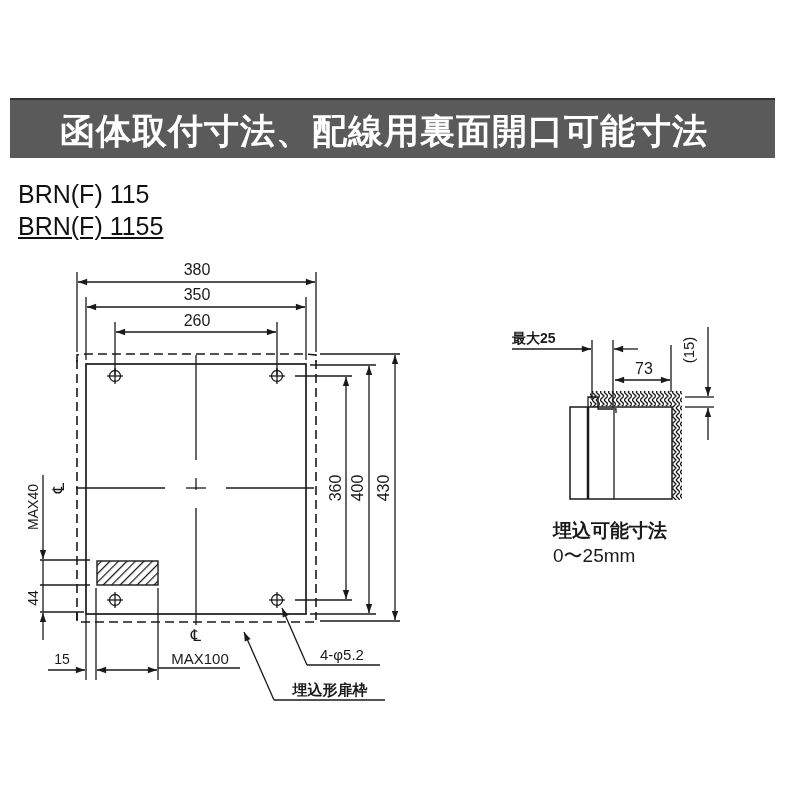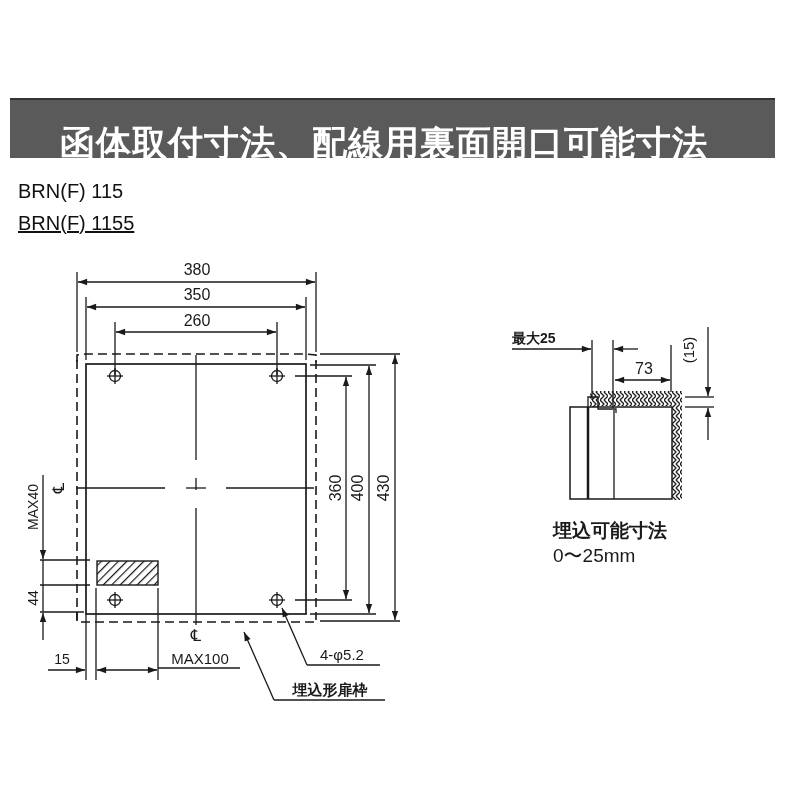--- a/index.html
+++ b/index.html
@@ -2,22 +2,22 @@
 <html><head>
 <meta charset="utf-8">
 <style>
   html, body { margin: 0; padding: 0; background: #ffffff; }
   body { width: 800px; height: 800px; position: relative; overflow: hidden;
          font-family: "Liberation Sans", "DejaVu Sans", sans-serif; color: #1a1a1a; }
   .title-bar { position: absolute; left: 10px; top: 98px; width: 765px; height: 58px;
                background: #5a5a5a; border-top: 2px solid #333; }
   .title-text { position: absolute; left: 50px; top: 8px; color: #ffffff;
                 font-family: Liberation Mono, monospace; font-weight: bold; font-size: 35px;
-                letter-spacing: 1px; white-space: nowrap; margin-top: 12px; }
-  .model { position: absolute; left: 18px; font-size: 20px; color: #111; }
+                letter-spacing: 1px; white-space: nowrap; }
+  .model { position: absolute; left: 18px; font-size: 25px; color: #111; }
   .model.m1 { top: 180px; }
   .model.m2 { top: 212px; text-decoration: underline; }
   svg.drawing { position: absolute; left: 0; top: 0; }
   svg text { font-family: "Liberation Sans", "DejaVu Sans", sans-serif; fill: #1a1a1a; }
 </style>
 </head>
 <body>
 
 <div class="title-bar">
   <span class="title-text">函体取付寸法、配線用裏面開口可能寸法</span>

